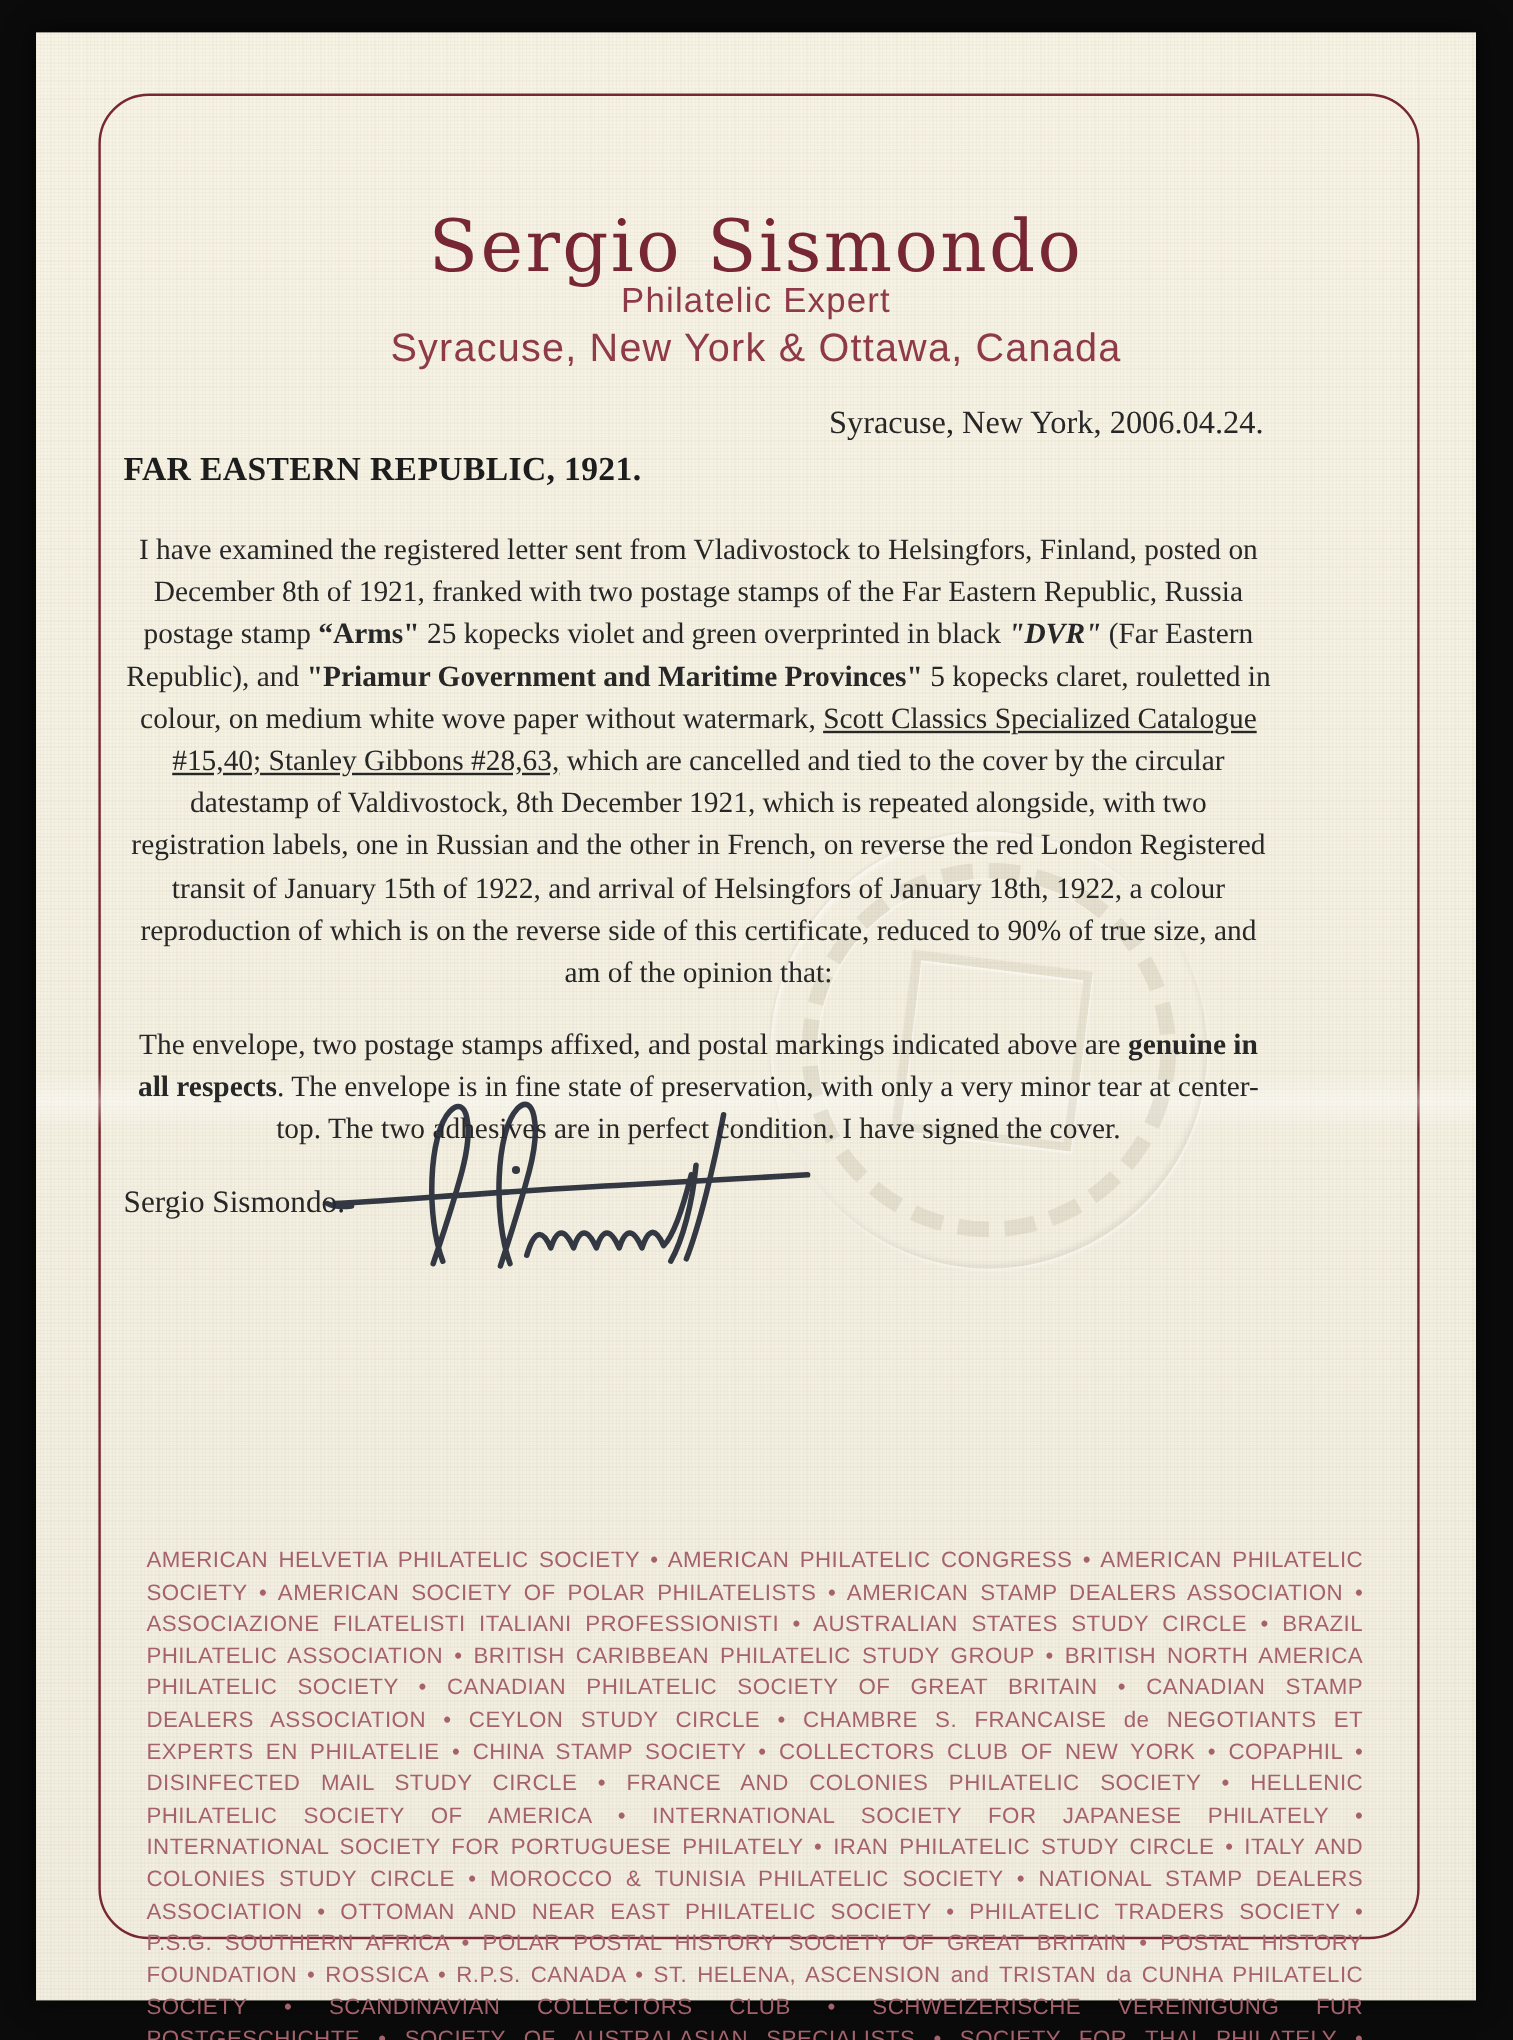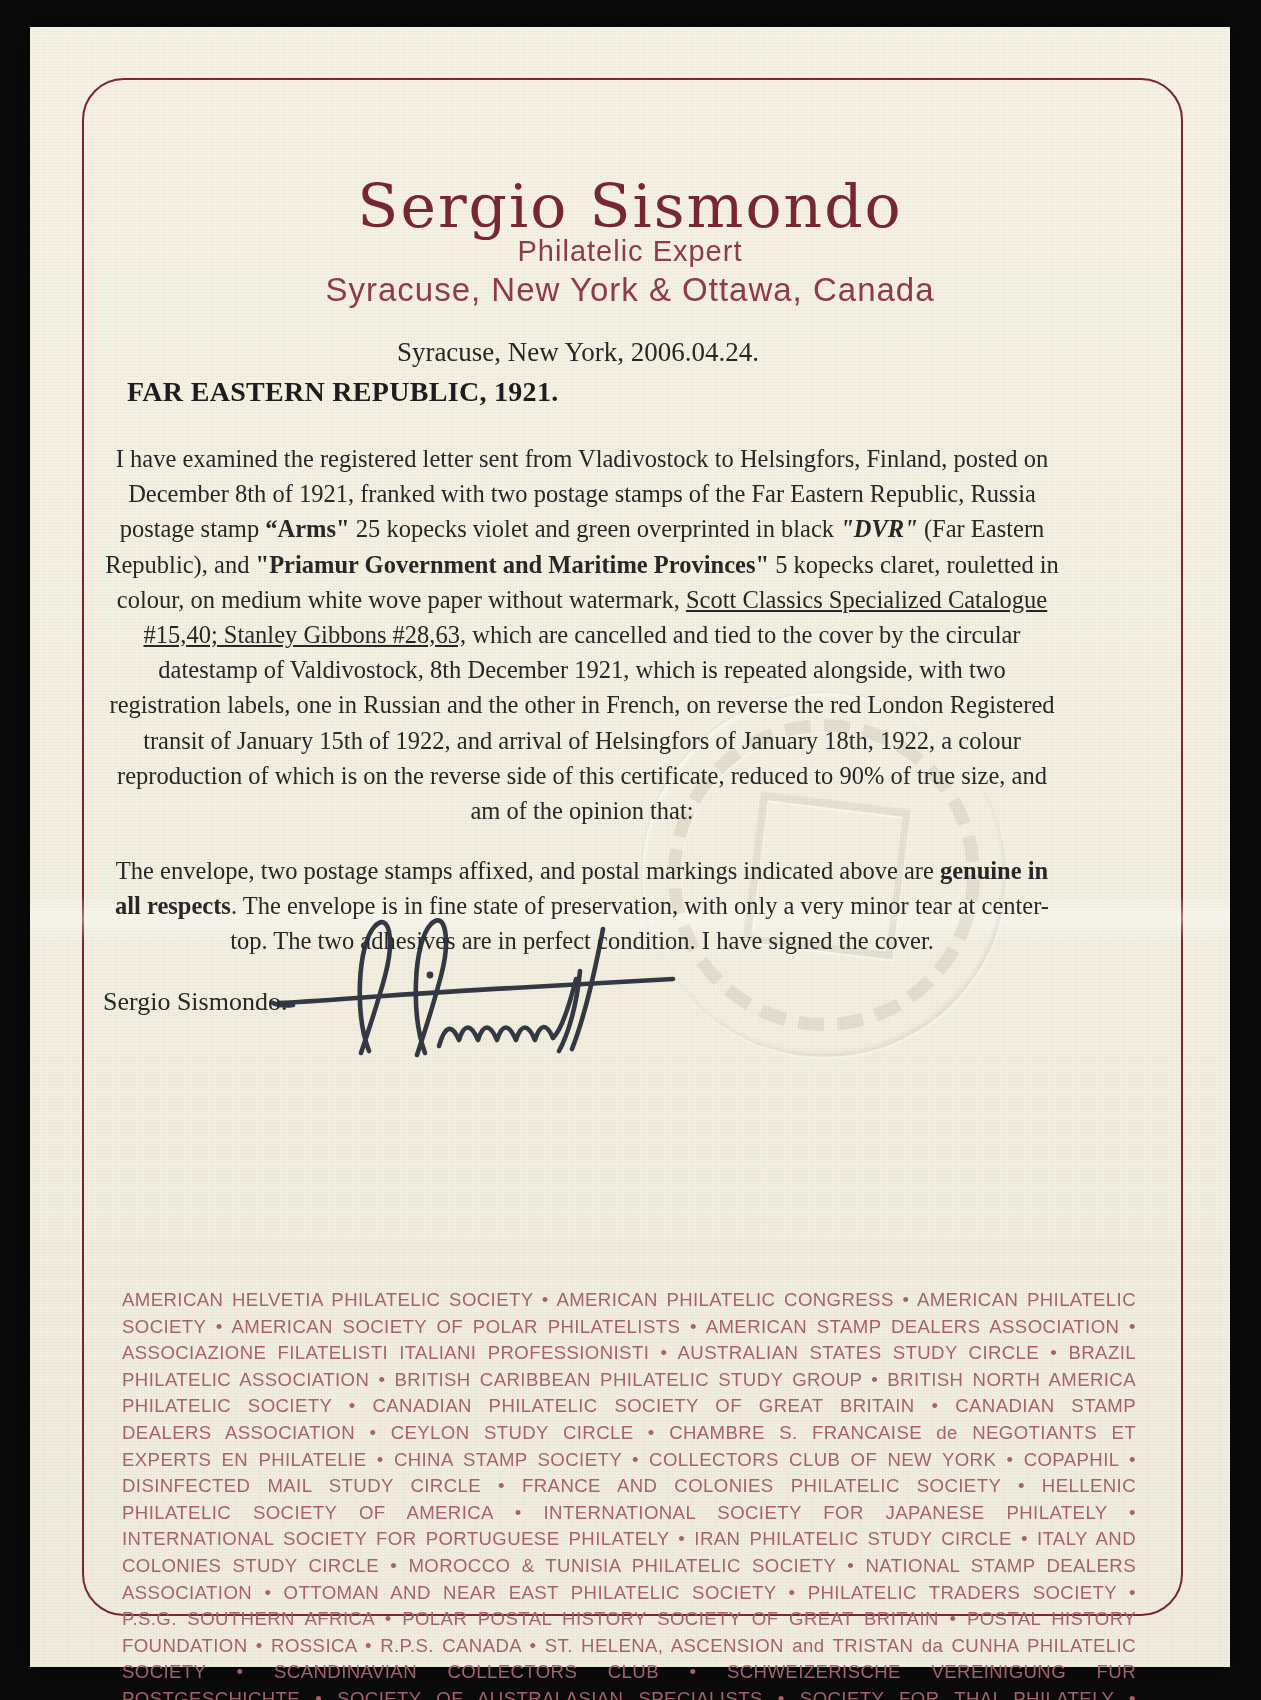--- a/index.html
+++ b/index.html
@@ -58,31 +58,30 @@
   }
   .location{
     top:244px;
     font-family:"Liberation Sans", sans-serif;
     font-size:33px;
     letter-spacing:1px;
     color:var(--accent-soft);
   }
   .dateline{
     position:absolute;left:73px;top:310px;width:950px;
-    text-align:center;
+    text-align:right;
     font-size:27px;
     color:var(--ink);
   }
   .subject{
     position:absolute;left:73px;top:349px;
     font-size:28px;
     font-weight:bold;
     color:#1d1d1d;
     letter-spacing:.3px;
-    margin-left:24px;
   }
   .para{
     position:absolute;left:73px;width:958px;
     font-size:24.5px;
     line-height:35.2px;
     color:var(--ink);
     text-align:center;
     z-index:2;
   }
   .p1{top:414px}

